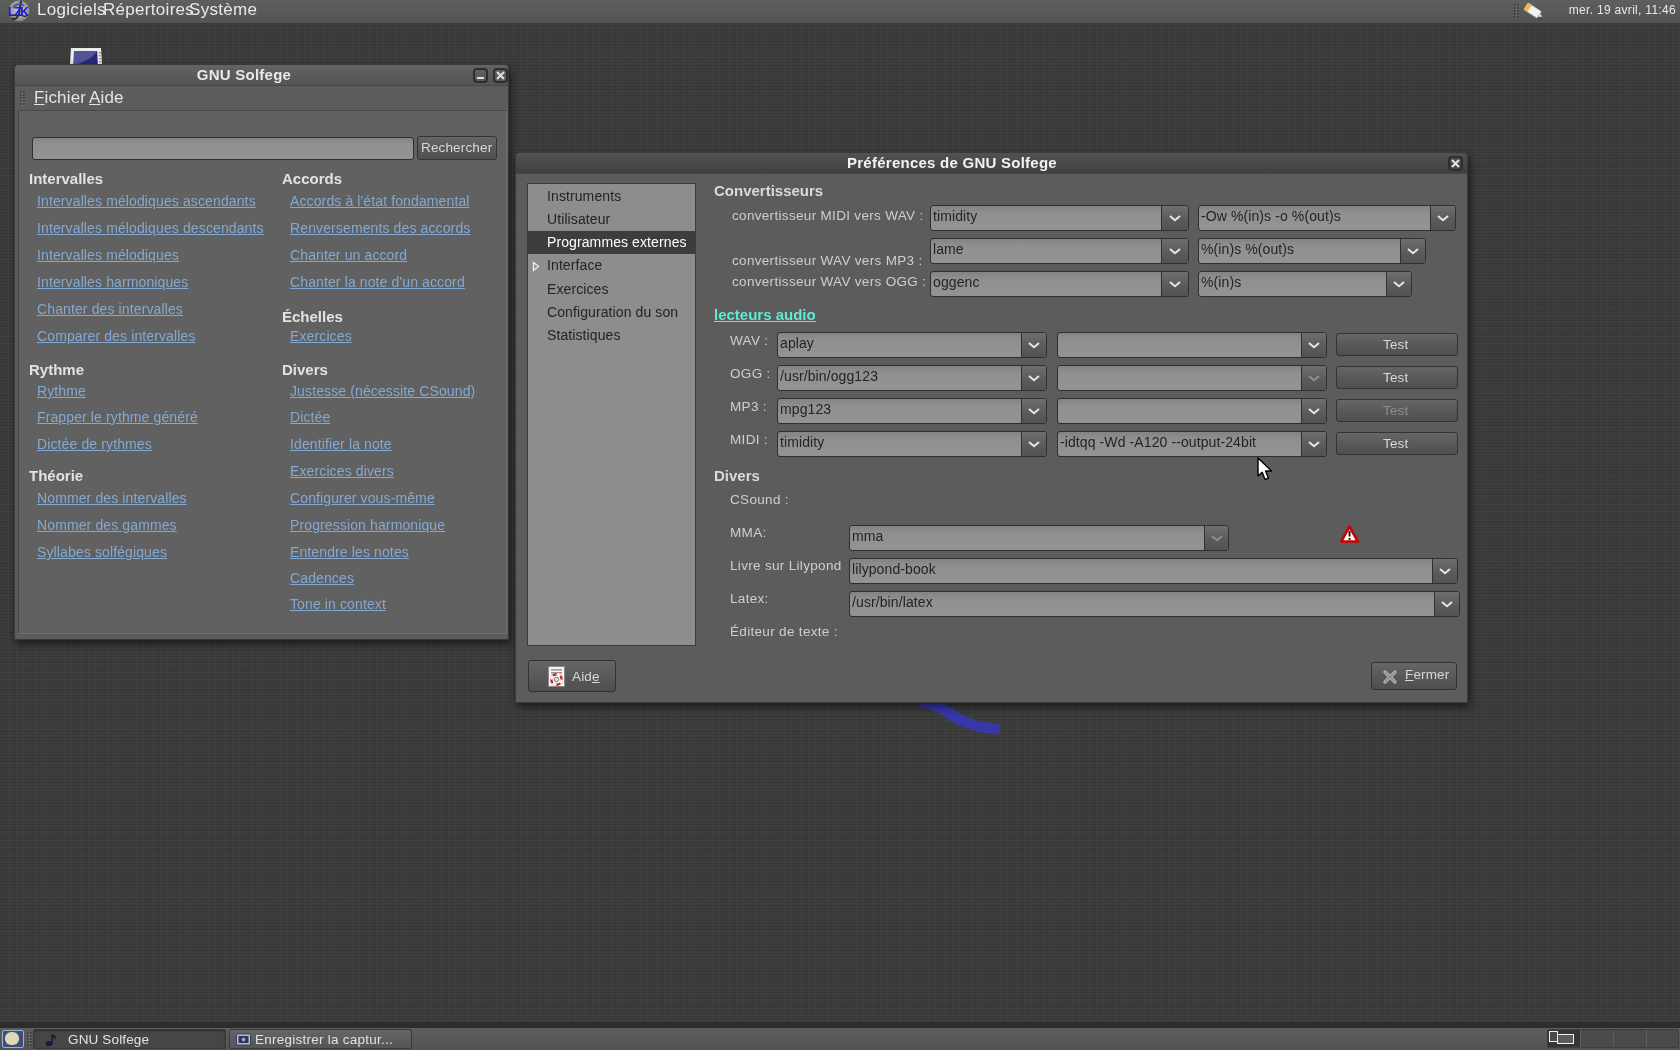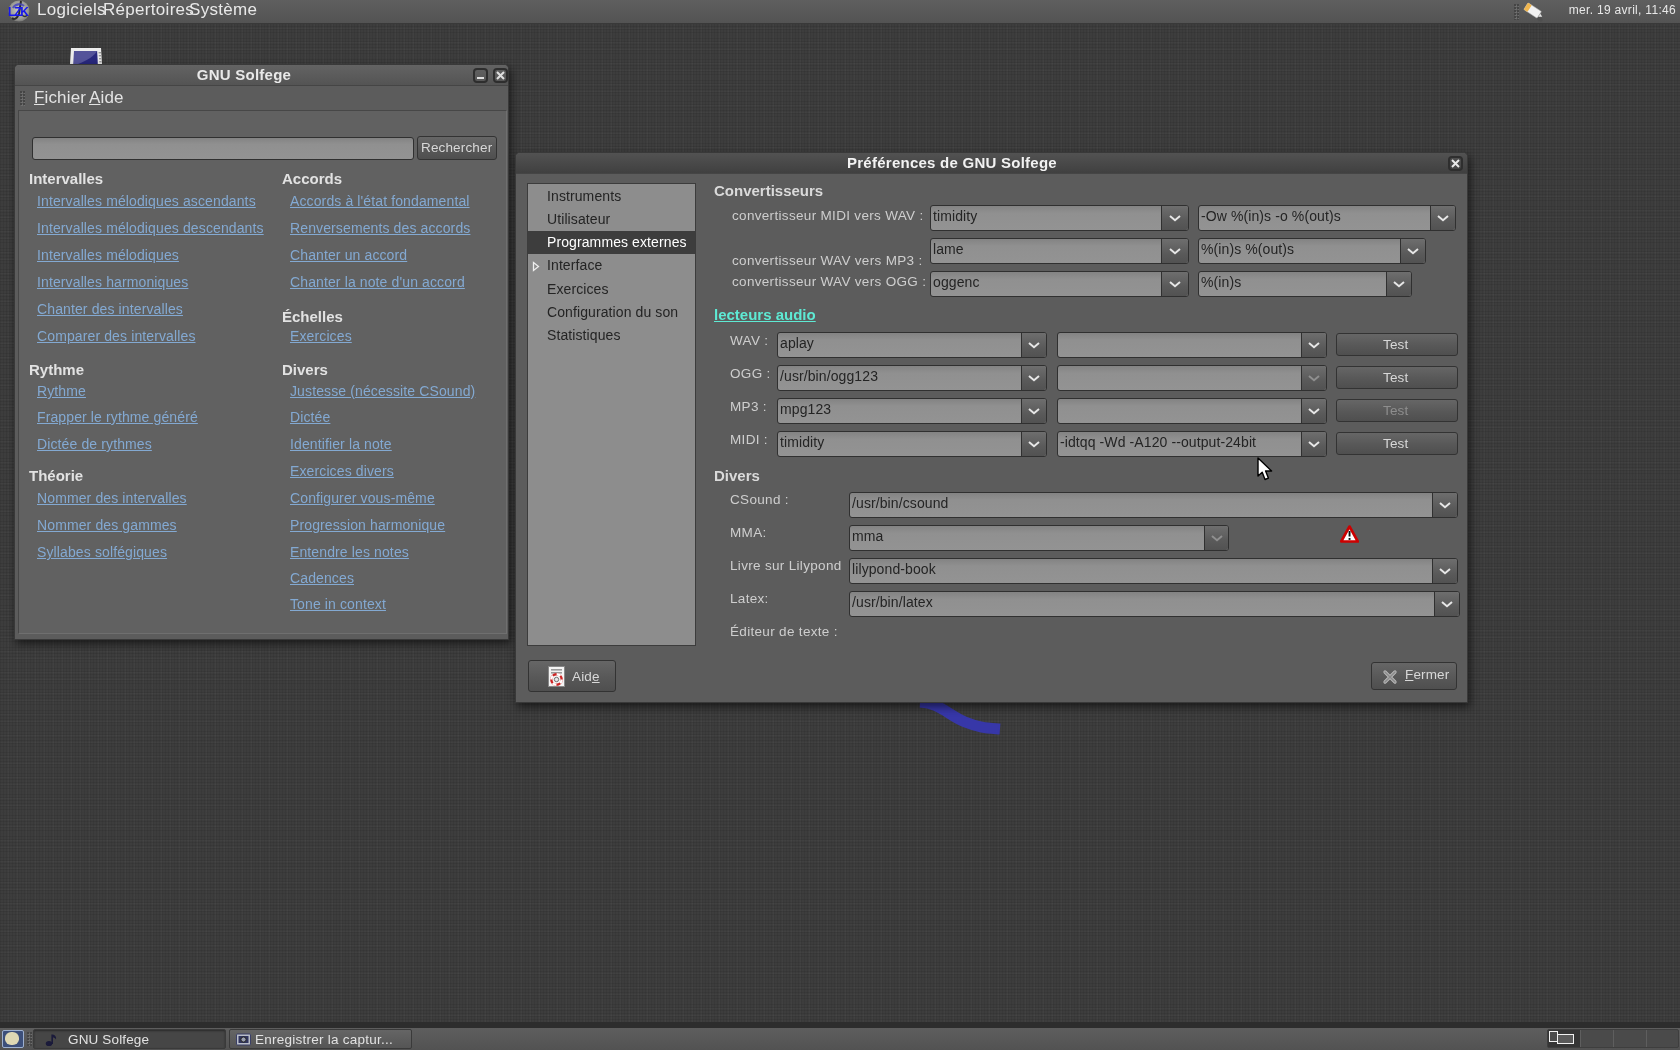--- a/index.html
+++ b/index.html
@@ -330,28 +330,20 @@
     <div class="gbtn" style="left:820px; top:279px; width:122px; height:23px;">
         <div class="btxt" style="left:46px; top:3px;">Test</div>
       </div>
 
     <div class="head" style="left:198px; top:314px; color:#dadada;">Divers</div>
     <div class="label" style="left:214px; top:339px;">CSound :</div>
     <div class="label" style="left:214px; top:372px;">MMA:</div>
     <div class="label" style="left:214px; top:405px;">Livre sur Lilypond</div>
     <div class="label" style="left:214px; top:438px;">Latex:</div>
     <div class="label" style="left:214px; top:471px;">Éditeur de texte :</div>
-    <div class="combo" style="left:333px; top:339px; width:609px;">
-        <div class="etxt">/usr/bin/csound</div>
-      <div class="cbtn" style="width:25px;">
-          <svg style="left:6px; top:9px;" width="12" height="7" viewBox="0 0 12 7">
-            <path d="M1,1 L6,5.2 L11,1" fill="none" stroke="#e6e6e6" stroke-width="2"></path>
-          </svg>
-        </div>
-      </div>
     <div class="combo" style="left:333px; top:372px; width:380px;">
         <div class="etxt">mma</div>
       <div class="cbtn" style="width:24px;">
           <svg style="left:6px; top:9px;" width="12" height="7" viewBox="0 0 12 7">
             <path d="M1,1 L6,5.2 L11,1" fill="none" stroke="#8f8f8f" stroke-width="2"></path>
           </svg>
         </div>
       </div>
     <svg class="abs" style="left:824px; top:372px;" width="19" height="19" viewBox="0 0 19 19">
       <path d="M9.5,1.5 L17.8,16.5 L1.2,16.5 Z" fill="#ffffff" stroke="#cc0000" stroke-width="2.6" stroke-linejoin="round"></path>

